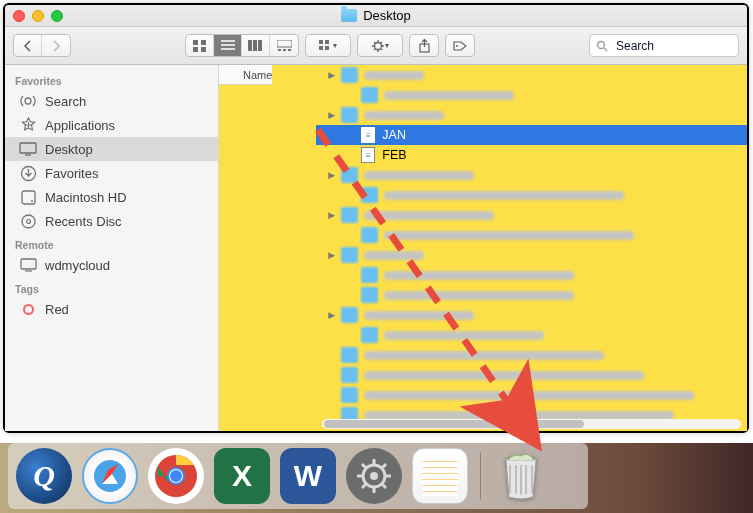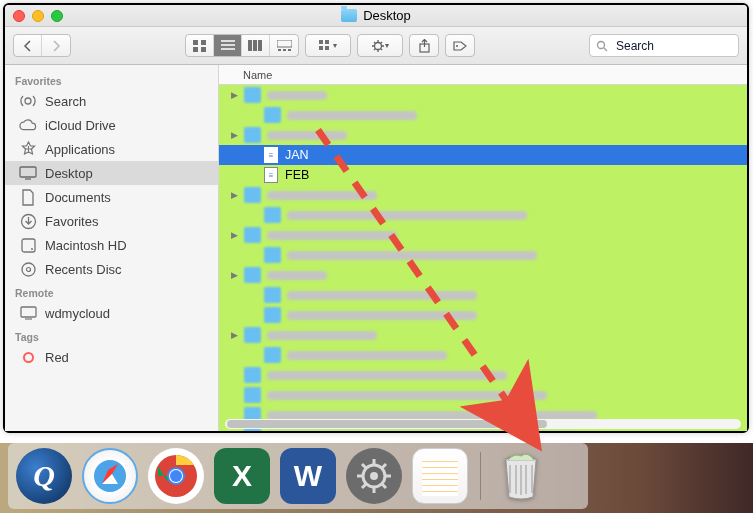--- a/index.html
+++ b/index.html
@@ -27,21 +27,21 @@
 .search svg{flex-shrink:0;}
 
 .body { flex:1; display:flex; overflow:hidden;justify-content:space-between; }
 .sidebar { width:214px; background:#f5f5f5; border-right:1px solid #d6d6d6; overflow:hidden; padding:4px 0; font-size:13px; }
 .sb-head { font-size:10.5px; color:#8c8c8c; font-weight:600; padding:6px 10px 2px; }
 .sb-item { display:flex; align-items:center; gap:8px; padding:3px 10px 3px 14px; color:#404040; cursor:pointer; }
 .sb-item.sel { background:#dadada; }
 .sb-icon { width:18px; height:18px; display:flex; align-items:center; justify-content:center; color:#757575; }
 .tag-dot{width:11px;height:11px;border:2px solid #fc605c;border-radius:50%;}
 
-.main { flex:1; display:flex; flex-direction:column; background:#bef264;}
+.main { flex:1; display:flex; background:#fde047;gap:44px;}
 .col-head { height:20px; border-bottom:1px solid #d6d6d6; background:#fafafa; font-size:11px; color:#4a4a4a; display:flex; align-items:center; padding-left:24px; }
 .list { flex:1; overflow:hidden; position:relative; }
 .row { height:20px; display:flex; align-items:center; font-size:12.5px; padding-left:8px; }
 .row.sel { background:#2f78e1; color:#fff; }
 .tri { width:9px; font-size:9px; color:#7a7a7a; margin-right:4px; }
 .row.sel .tri{color:#fff;}
 .blur-i { width:17px; height:16px; background:#69bff2; border-radius:2px; margin-right:6px; filter:blur(1.2px); }
 .doc-i { width:14px; height:16px; background:#fff; border:1px solid #888; margin-right:7px; position:relative; display:flex; align-items:center; justify-content:center; font-size:8px; color:#4a7ec9; }
 .row.sel .doc-i{border-color:#fff;}
 .blur-t { height:9px; background:#c4c4c4; border-radius:4px; filter:blur(1.5px); }
@@ -184,52 +184,36 @@
             <span class="sb-icon">
               <svg width="18" height="18" viewBox="0 0 18 18">
                 <circle cx="9" cy="9" r="3" fill="none" stroke="#757575" stroke-width="1.3"></circle>
                 <path d="M4 14a7 7 0 0 1 0-10M14 4a7 7 0 0 1 0 10" fill="none" stroke="#757575" stroke-width="1.3"></path>
               </svg>
             </span>
             <span>Search</span>
           </div>
           <div class="sb-item">
             <span class="sb-icon">
-              <svg width="19" height="14" viewBox="0 0 19 14">
-                <path d="M5 12a4 4 0 0 1 0-8 5 5 0 0 1 9 1 3 3 0 0 1 0 7z" fill="none" stroke="#757575" stroke-width="1.3"></path>
-              </svg>
-            </span>
-            <span>iCloud Drive</span>
-          </div>
-          <div class="sb-item">
-            <span class="sb-icon">
               <svg width="17" height="17" viewBox="0 0 17 17">
                 <path d="M8.5 1l2 4h4l-3 3 1 5-4-2-4 2 1-5-3-3h4z" fill="none" stroke="#757575" stroke-width="1.2"></path>
                 <line x1="5" y1="8" x2="12" y2="8" stroke="#757575"></line>
                 <line x1="8.5" y1="5" x2="8.5" y2="12" stroke="#757575"></line>
               </svg>
             </span>
             <span>Applications</span>
           </div>
           <div class="sb-item sel">
             <span class="sb-icon">
               <svg width="18" height="14" viewBox="0 0 18 14">
                 <rect x="1" y="1" width="16" height="10" rx="1" fill="none" stroke="#6a6a6a" stroke-width="1.3"></rect>
                 <line x1="6" y1="13" x2="12" y2="13" stroke="#6a6a6a" stroke-width="1.3"></line>
               </svg>
             </span>
             <span>Desktop</span>
-          </div>
-          <div class="sb-item">
-            <span class="sb-icon">
-              <svg width="14" height="17" viewBox="0 0 14 17">
-                <path d="M2 1h7l3 3v12H2z" fill="none" stroke="#757575" stroke-width="1.3"></path>
-              </svg>
-            </span>
-            <span>Documents</span>
           </div>
           <div class="sb-item">
             <span class="sb-icon">
               <svg width="17" height="17" viewBox="0 0 17 17">
                 <circle cx="8.5" cy="8.5" r="7" fill="none" stroke="#757575" stroke-width="1.3"></circle>
                 <path d="M8.5 4v7m-3-3l3 3 3-3" fill="none" stroke="#757575" stroke-width="1.3"></path>
               </svg>
             </span>
             <span>Favorites</span>
           </div>

